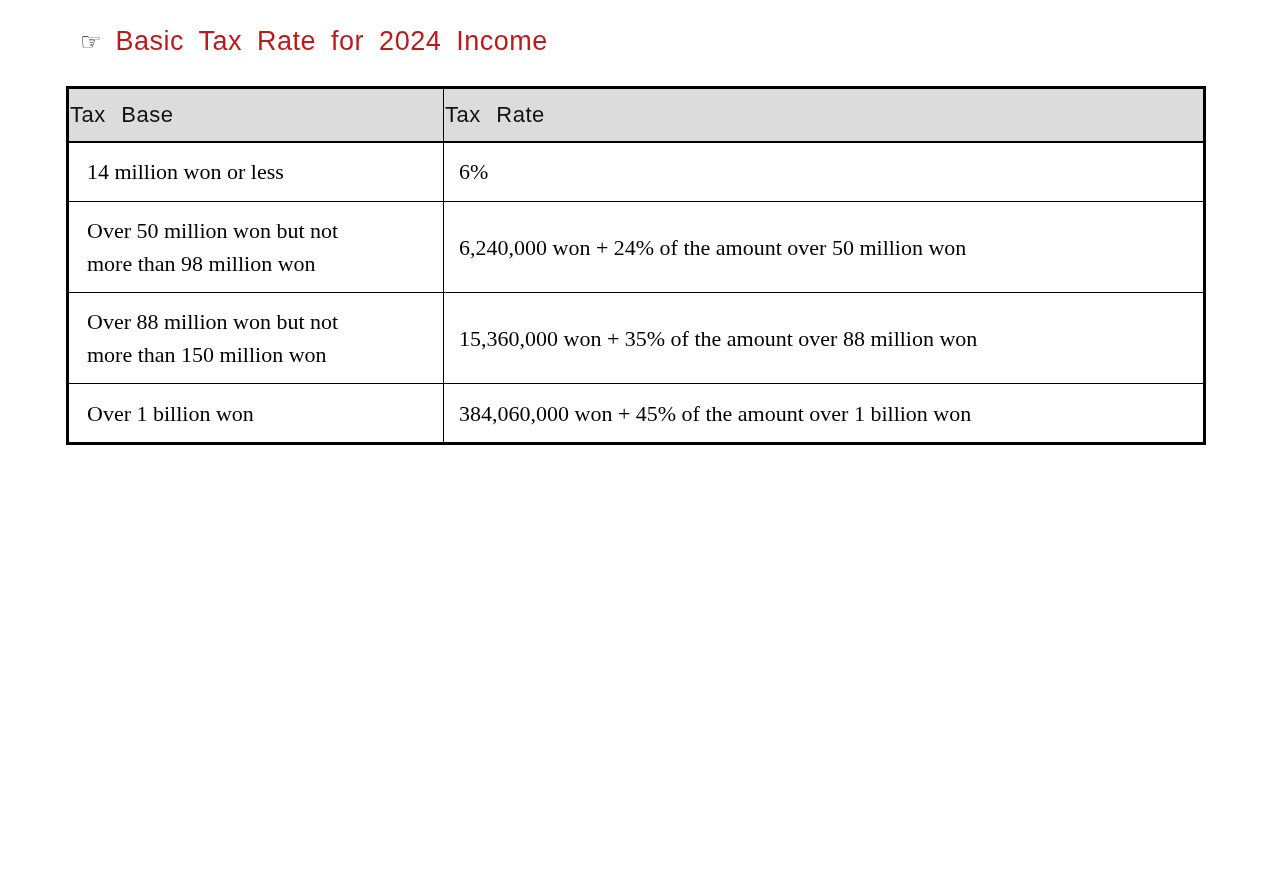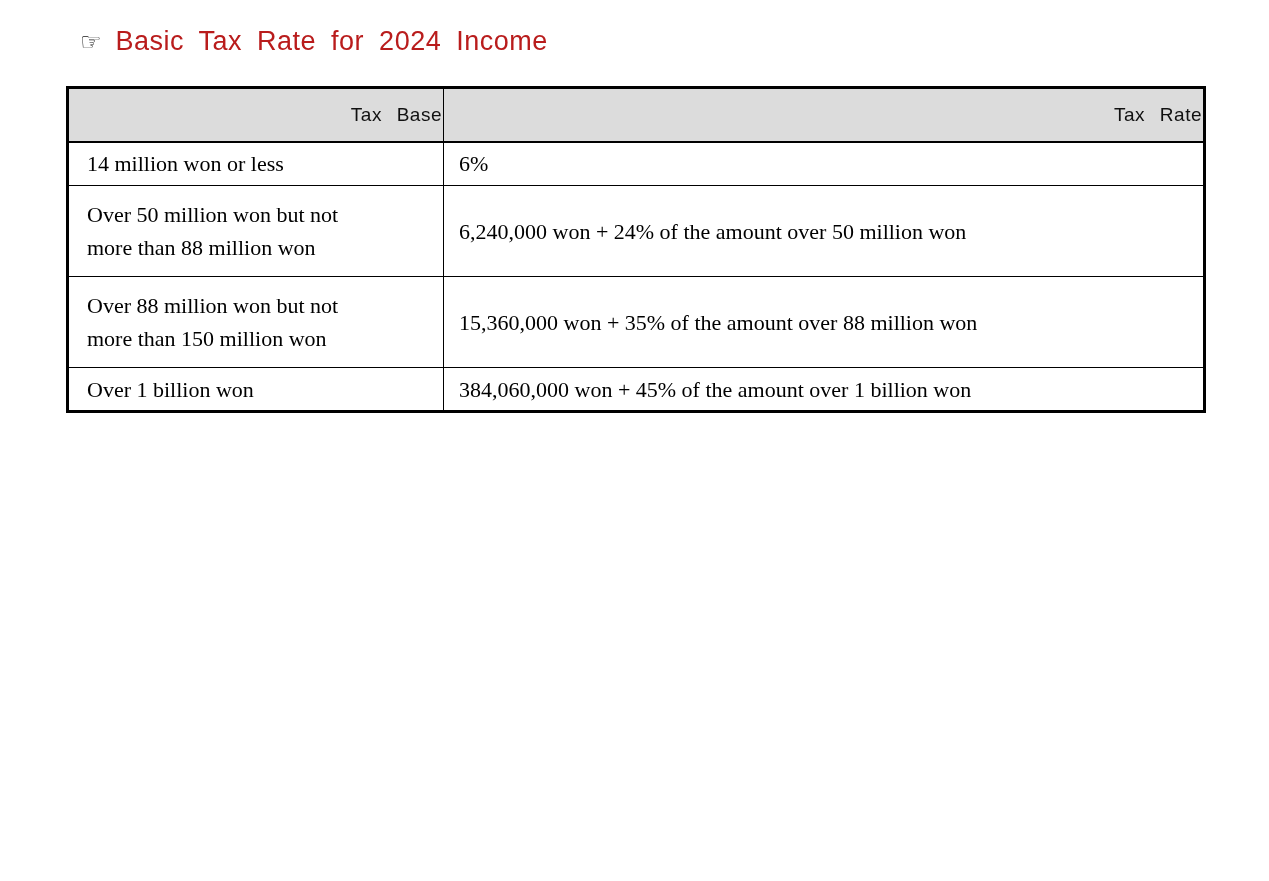--- a/index.html
+++ b/index.html
@@ -53,41 +53,41 @@
   table.tax-table col.col-rate { width: 761px; }
   table.tax-table th,
   table.tax-table td {
     border: 1px solid #000000;
     vertical-align: middle;
   }
   table.tax-table thead th {
     background: #dcdcdc;
     height: 54px;
     font-family: "Liberation Sans", sans-serif;
-    font-size: 19px;
+    font-size: 22px;
     font-weight: normal;
     color: #111111;
-    text-align: right;
+    text-align: left;
     word-spacing: 9px;
     letter-spacing: 0.5px;
     border-bottom: 2px solid #000000;
   }
   table.tax-table td {
     font-size: 22px;
     line-height: 33px;
     padding: 0 12px 0 18px;
   }
   table.tax-table td.base {
     white-space: pre-line;
   }
   table.tax-table td.rate {
     padding-left: 15px;
     white-space: nowrap;
   }
-  table.tax-table tr.single { height: 44px; }
+  table.tax-table tr.single { height: 60px; }
   table.tax-table tr.double { height: 91px; }
 </style>
 </head>
 <body>
 
 <div class="page">
 
   <div class="title-row">
     <span class="title-icon">☞</span>
     <span class="title-text">Basic Tax Rate for 2024 Income</span>
@@ -104,21 +104,21 @@
         <th>Tax Rate</th>
       </tr>
     </thead>
     <tbody>
         <tr class="single">
           <td class="base">14 million won or less</td>
           <td class="rate">6%</td>
         </tr>
         <tr class="double">
           <td class="base">Over 50 million won but not
-more than 88 million won</td>
+more than 98 million won</td>
           <td class="rate">6,240,000 won + 24% of the amount over 50 million won</td>
         </tr>
         <tr class="double">
           <td class="base">Over 88 million won but not
 more than 150 million won</td>
           <td class="rate">15,360,000 won + 35% of the amount over 88 million won</td>
         </tr>
         <tr class="single">
           <td class="base">Over 1 billion won</td>
           <td class="rate">384,060,000 won + 45% of the amount over 1 billion won</td>

